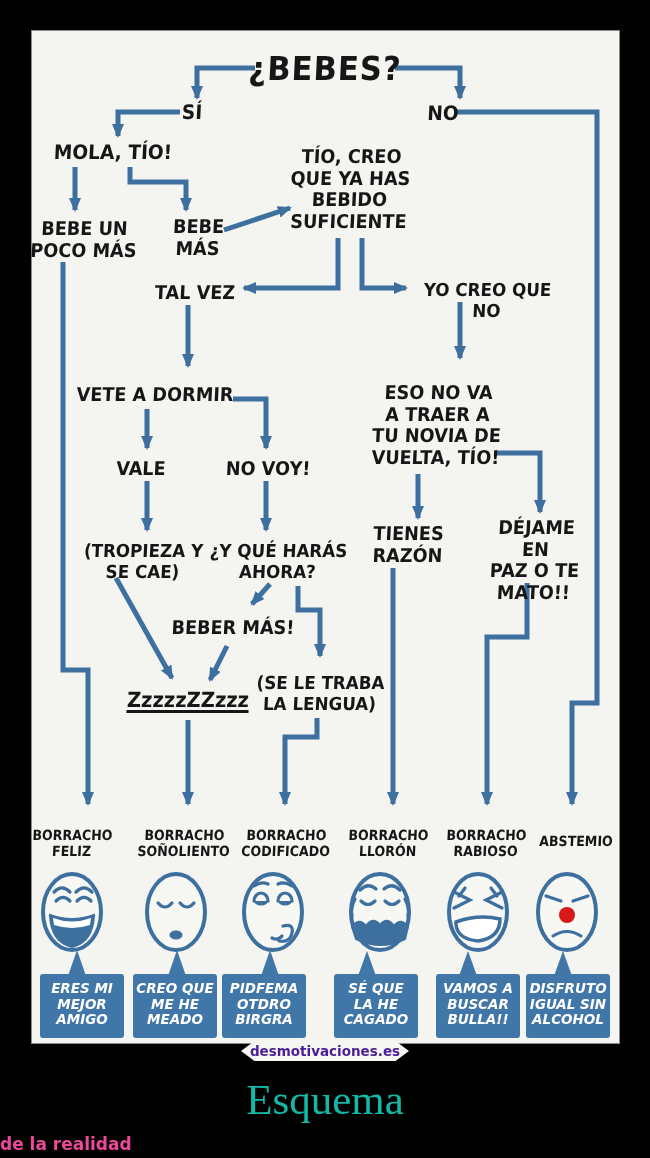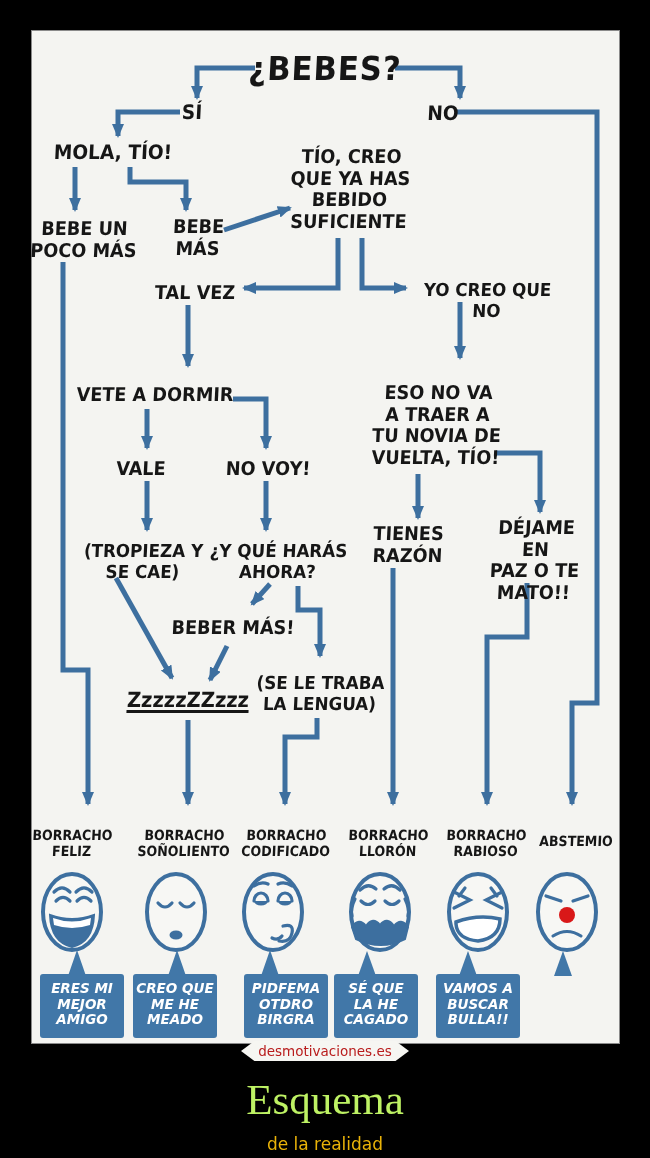--- a/index.html
+++ b/index.html
@@ -11,26 +11,26 @@
   .lbl{position:absolute;font-weight:bold;color:#161616;text-align:center;white-space:pre-line;
        line-height:1.14;transform:translateX(-50%) scaleX(.93) skewX(-3deg);}
   .title{font-size:33px;letter-spacing:1px;}
   .zzz{text-decoration:underline;text-decoration-thickness:2.5px;text-underline-offset:3px;font-size:21px;}
   .olbl{position:absolute;font-weight:bold;color:#161616;text-align:center;white-space:pre-line;
         font-size:14px;line-height:1.16;transform:translateX(-50%) scaleX(.9) skewX(-3deg);}
   .bubble{position:absolute;top:974px;width:84px;height:64px;background:#4177a8;border-radius:3px;
           color:#fff;font-style:italic;font-weight:bold;font-size:13.5px;line-height:15.5px;
           text-align:center;white-space:pre-line;padding-top:7px;box-sizing:border-box;}
   .watermark{position:absolute;left:241px;top:1041px;width:168px;height:20px;background:#f6f6f2;
-             color:#b91c1c;font-weight:normal;font-size:13.5px;line-height:20px;text-align:center;
+             color:#4c1d95;font-weight:bold;font-size:13.5px;line-height:20px;text-align:center;
              clip-path:polygon(0% 50%,8% 0%,92% 0%,100% 50%,92% 100%,8% 100%);}
-  .cap-title{position:absolute;left:0;top:1075px;width:650px;text-align:center;color:#bef264;
+  .cap-title{position:absolute;left:0;top:1075px;width:650px;text-align:center;color:#14b8a6;
              font-family:"Liberation Serif","DejaVu Serif",serif;font-size:43px;}
-  .cap-sub{position:absolute;left:0;top:1134px;width:650px;text-align:center;color:#eab308;
-           font-size:17px;}
+  .cap-sub{position:absolute;left:0;top:1134px;width:650px;text-align:left;color:#ec4899;
+           font-size:17px;font-weight:bold;}
 </style>
 </head>
 <body>
 
 <div class="poster">
   <div class="panel"></div>
 
   <svg class="overlay" viewBox="0 0 650 1158">
     <defs>
       <marker id="arw" markerUnits="userSpaceOnUse" markerWidth="16" markerHeight="14" refX="12" refY="6" orient="auto">
@@ -176,26 +176,29 @@
   <div class="olbl" style="left:486px;top:827px;">BORRACHO
 RABIOSO</div>
   <div class="olbl" style="left:576px;top:833px;">ABSTEMIO</div>
 
   <div class="bubble" style="left:40px;">ERES MI
 MEJOR
 AMIGO</div>
   <div class="bubble" style="left:133px;">CREO QUE
 ME HE
 MEADO</div>
-  <div class="bubble" style="left:244px;">PIDFEMA
+  <div class="bubble" style="left:222px;">PIDFEMA
 OTDRO
 BIRGRA</div>
   <div class="bubble" style="left:334px;">SÉ QUE
 LA HE
 CAGADO</div>
   <div class="bubble" style="left:429px;margin-left:7px;">VAMOS A
 BUSCAR
 BULLA!!</div>
+  <div class="bubble" style="left:526px;">DISFRUTO
+IGUAL SIN
+ALCOHOL</div>
 
   <div class="watermark">desmotivaciones.es</div>
   <div class="cap-title">Esquema</div>
   <div class="cap-sub">de la realidad</div>
 </div>
 
 </body></html>

